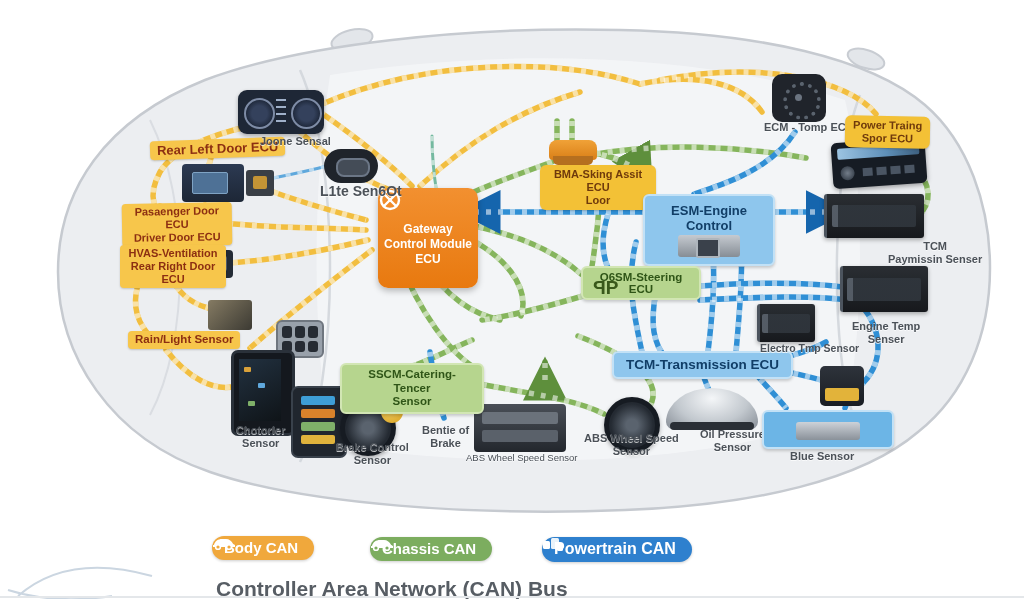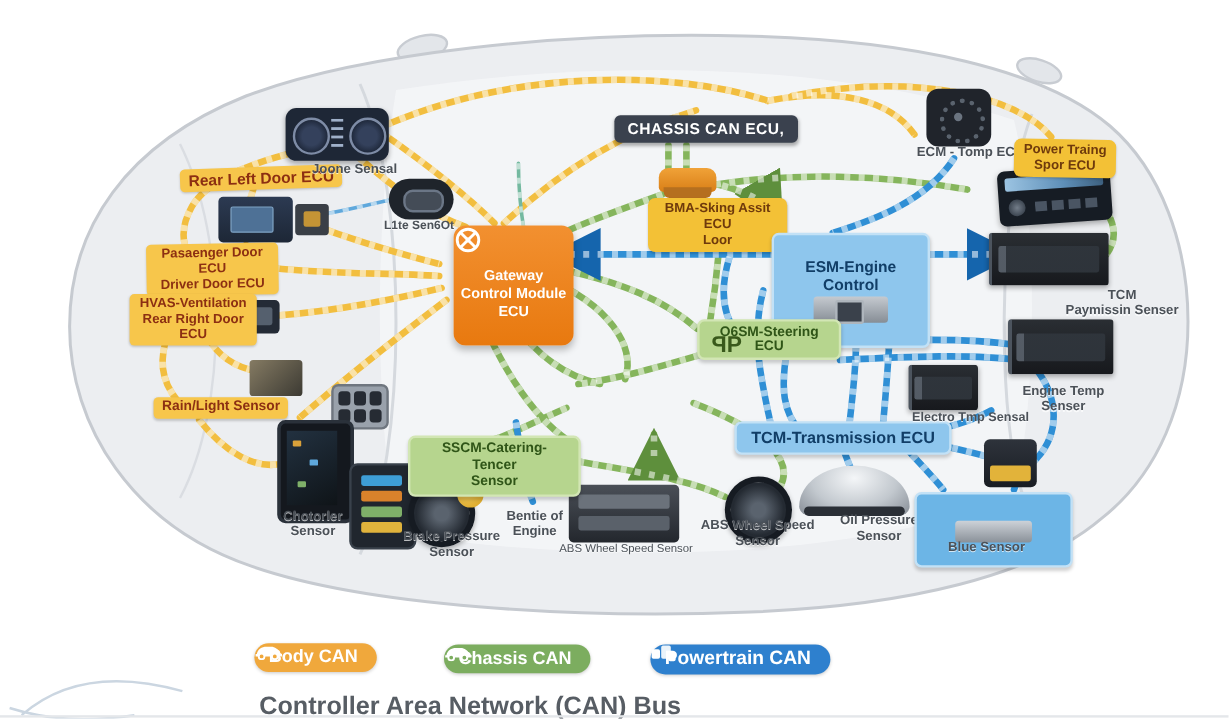--- a/index.html
+++ b/index.html
@@ -9,21 +9,21 @@
   .comp{position:absolute;}
   .lbl{position:absolute;font-weight:700;white-space:pre-line;text-align:center;line-height:1.18;}
   .plain{color:#4B5158;font-weight:600;font-size:11px;text-shadow:0 1px 0 rgba(255,255,255,.7);}
   .tag-orange{background:#F7C64B;color:#8C2F12;border-radius:4px;padding:2px 7px;
               box-shadow:0 1px 2px rgba(0,0,0,.18);font-size:11px;}
   .tag-yellow{background:#F3C136;color:#6F3A0C;border-radius:6px;padding:3px 8px;
               box-shadow:0 1px 2px rgba(0,0,0,.2);font-size:11px;}
   .box-green{background:#B6D58E;color:#2F5517;border:2px solid #D2E6B4;border-radius:6px;
              padding:3px 8px;box-shadow:0 2px 3px rgba(0,0,0,.18);font-size:11.5px;}
   .box-blue{background:#8EC6ED;color:#113E67;border:2px solid #C2E1F6;border-radius:6px;
-            padding:19px 8px;box-shadow:0 2px 3px rgba(0,0,0,.18);font-size:13px;}
+            padding:7px 8px;box-shadow:0 2px 3px rgba(0,0,0,.18);font-size:13px;}
   .dark-tag{background:#3A414E;color:#fff;border-radius:5px;padding:4px 11px;font-size:13px;
             letter-spacing:.4px;box-shadow:0 2px 3px rgba(0,0,0,.3);}
   .gateway{background:linear-gradient(#F29030,#E8790F);color:#fff;border-radius:10px;
            text-align:center;padding:4px 6px 6px;box-shadow:0 3px 6px rgba(0,0,0,.25);
            font-weight:700;font-size:12px;line-height:1.25;white-space:pre-line;}
   
   .w{fill:none;stroke-linecap:round;}
   .y{stroke:#F2BE3F;stroke-width:5.5;}
   .g{stroke:#85B55C;stroke-width:5.5;}
   .b{stroke:#2F8FD5;stroke-width:5.5;}
@@ -304,39 +304,38 @@
       <i></i>
     </div>
   <div class="comp wheel" style="left:604px;top:397px"></div>
   <div class="comp under" style="left:474px;top:404px">
       <i></i>
     </div>
   <div class="comp wheel" style="left:340px;top:400px">
       <span class="cap"></span>
     </div>
 
-  <div class="lbl dark-tag" style="left:512px;top:96px">CHASSIS CAN ECU,</div>
 
   <div class="comp gateway" style="left:378px;top:188px;width:88px">
     <svg width="24" height="24" style="margin:0 auto;display:block">
       <circle cx="12" cy="12" r="9" fill="none" stroke="#fff" stroke-width="2.4"></circle>
       <path d="M5.5,5.5 L18.5,18.5 M18.5,5.5 L5.5,18.5" stroke="#fff" stroke-width="2.4"></path>
       <circle cx="12" cy="12" r="2" fill="#fff"></circle>
     </svg>
     <div style="white-space:pre-line">Gateway
 Control Module
 ECU</div>
   </div>
 
   <div class="lbl tag-orange" style="left:150px;top:139px;font-size:13px;transform:rotate(-2deg)">Rear Left Door ECU</div>
   <div class="lbl plain" style="left:260px;top:135px">Joone Sensal</div>
-  <div class="lbl plain" style="left:320px;top:183px;font-size:10px">L1te Sen6Ot</div>
+  <div class="lbl plain" style="left:320px;top:183px;font-size:14px">L1te Sen6Ot</div>
   <div class="lbl tag-orange" style="left:122px;top:203px;width:96px;transform:rotate(-1deg)">Pasaenger Door ECU
 Driver Door ECU</div>
-  <div class="lbl tag-orange" style="left:108px;top:245px;width:92px">HVAS-Ventilation
+  <div class="lbl tag-orange" style="left:120px;top:245px;width:92px">HVAS-Ventilation
 Rear Right Door ECU</div>
   <div class="lbl tag-orange" style="left:128px;top:331px;font-size:11.5px">Rain/Light Sensor</div>
   <div class="lbl tag-yellow" style="left:540px;top:165px;width:100px">BMA-Sking Assit ECU
 Loor</div>
 
   <div class="comp box-blue" style="left:643px;top:194px;width:112px;text-align:center;font-weight:700">
     <div>ESM-Engine Control</div>
     <div class="engpart" style="position:relative">
         <i></i>
       </div>
@@ -351,37 +350,37 @@
   <div class="comp box-green" style="left:581px;top:266px;width:100px;text-align:center;font-weight:700;position:absolute">
     <span class="glyphP"><b>P</b><span>P</span></span>
     <div style="white-space:pre-line">O6SM-Steering
 ECU</div>
   </div>
 
   <div class="lbl box-green" style="left:340px;top:363px;width:124px">SSCM-Catering-Tencer
 Sensor</div>
   <div class="lbl box-blue" style="left:612px;top:351px;font-size:13.5px;padding:4px 12px">TCM-Transmission ECU</div>
 
-  <div class="lbl plain" style="left:760px;top:342px;font-size:10.5px">Electro Tmp Sensal</div>
+  <div class="lbl plain" style="left:760px;top:342px;font-size:10.5px">Electro Tmp Sensor</div>
   <div class="lbl plain" style="left:852px;top:320px">Engine Temp
 Senser</div>
   <div class="lbl plain" style="left:700px;top:428px">Oil Pressure
 Sensor</div>
 
   <div class="comp box-blue" style="left:762px;top:410px;width:112px;text-align:center;font-weight:700;font-size:11.5px;background:#6CB5E6">
     <div class="funpart"></div>
   </div>
   <div class="lbl plain" style="left:790px;top:450px">Blue Sensor</div>
 
   <div class="lbl plain" style="left:584px;top:432px">ABS Wheel Speed
 Sensor</div>
   <div class="lbl plain" style="left:466px;top:452px;font-size:9.5px;font-weight:500">ABS Wheel Speed Sensor</div>
   <div class="lbl plain" style="left:422px;top:424px">Bentie of
-Engine</div>
-  <div class="lbl plain" style="left:336px;top:441px">Brake Pressure
+Brake</div>
+  <div class="lbl plain" style="left:336px;top:441px">Brake Control
 Sensor</div>
   <div class="lbl plain" style="left:236px;top:424px">Chotorler
 Sensor</div>
 
   <div class="pill" style="left:212px;top:536px;background:#F0A83C;font-size:15px">
     <svg width="24" height="14" viewBox="0 0 24 14">
       <path d="M2,9 C3,5 6,3 10,3 L14,3 C17,3 20,5 21,8 L23,9 L23,11 L1,11 L1,9 Z" fill="#fff"></path>
       <circle cx="6" cy="11" r="2.4" fill="#F0A83C" stroke="#fff" stroke-width="1.6"></circle>
       <circle cx="17" cy="11" r="2.4" fill="#F0A83C" stroke="#fff" stroke-width="1.6"></circle>
     </svg>

